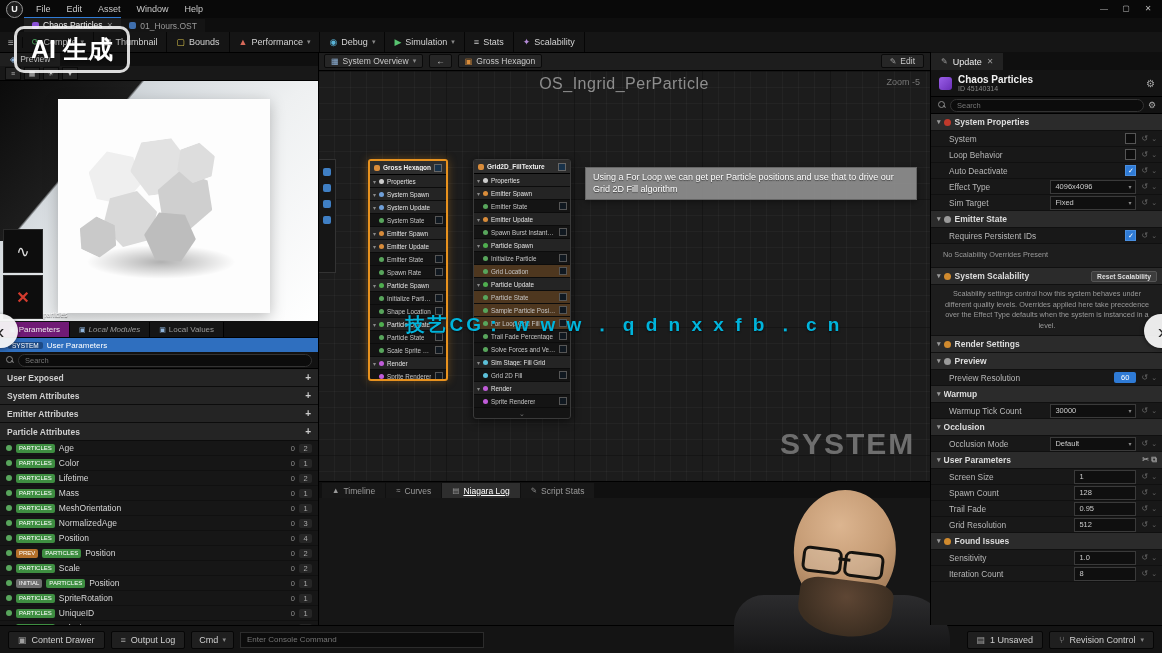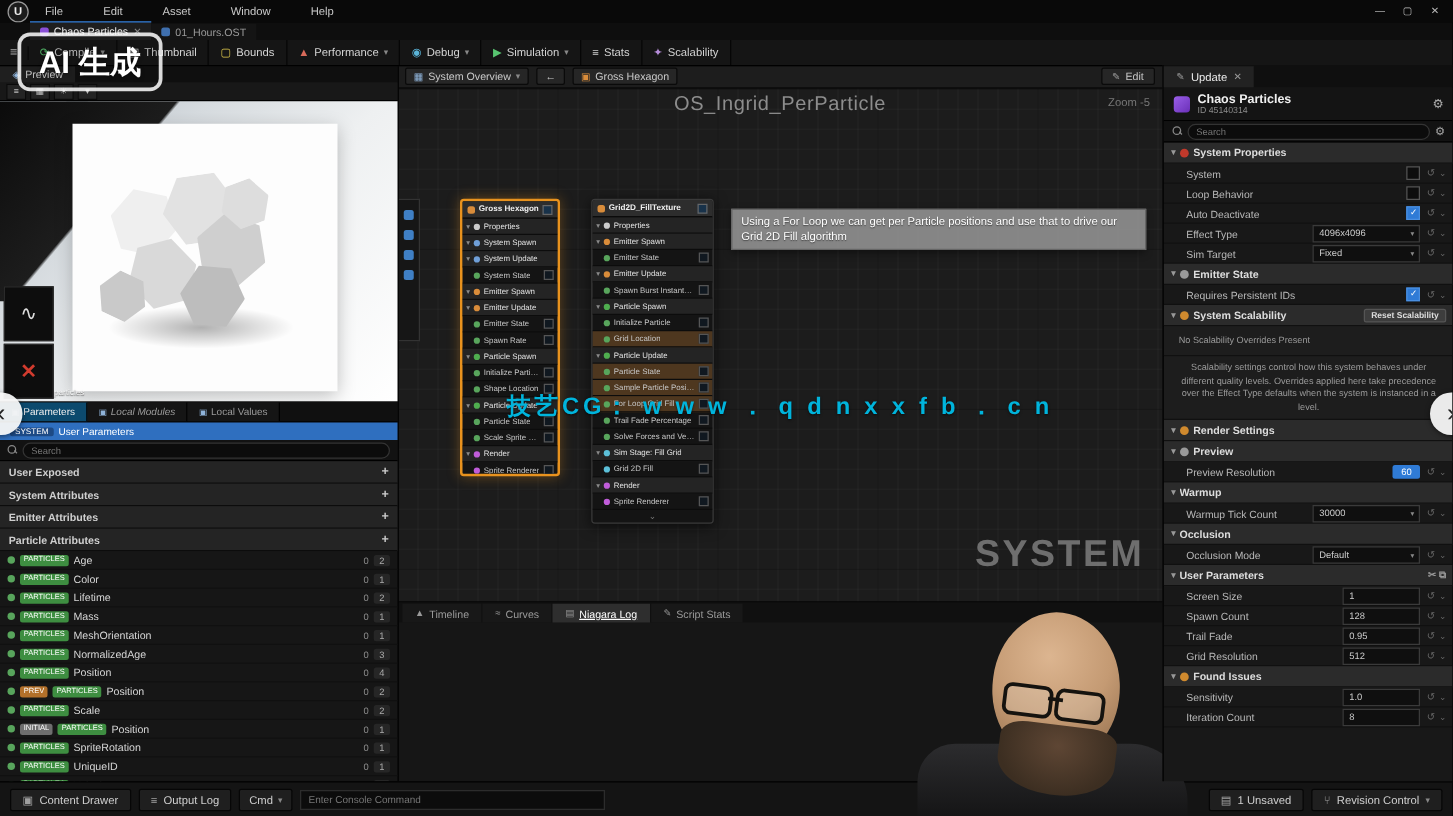--- a/index.html
+++ b/index.html
@@ -2,21 +2,21 @@
 <html><head>
 <meta charset="utf-8">
 <style>
   html,body{margin:0;padding:0;background:#000;}
   #app{position:relative;width:1162px;height:653px;background:#111;overflow:hidden;
        font-family:"Liberation Sans",sans-serif;color:#ccc;-webkit-user-select:none;}
   i{font-style:normal}
   
   .titlebar{position:absolute;left:0;top:0;width:1162px;height:18px;background:#090909;border-bottom:1px solid #000;display:flex;align-items:center;z-index:5}
   .ulogo{width:15px;height:15px;border-radius:50%;background:#1c1c1c;border:1px solid #999;color:#eee;font-size:9px;font-weight:bold;text-align:center;line-height:15px;margin:0 6px}
-  .menus{display:flex;gap:18px}
+  .menus{display:flex;gap:2px}
   .menu-item{font-size:9px;color:#c9c9c9;padding:2px 7px;cursor:default}
   .win-controls{margin-left:auto;display:flex;gap:2px;padding-right:4px}
   .win-controls span{width:20px;height:14px;font-size:8px;color:#bbb;text-align:center;line-height:14px}
   
   .tabbar{position:absolute;left:0;top:18px;width:1162px;height:14px;background:#0e0e0e;border-bottom:1px solid #000;display:flex;align-items:flex-end;z-index:5}
   .atab{display:flex;align-items:center;gap:4px;height:14px;padding:0 8px;font-size:8.5px;background:#1e1e1e;color:#eee;border-top:1px solid #2f7bd6;margin-left:24px}
   .atab .nico{width:7px;height:7px;border-radius:2px;background:#8a4fd8}
   .atab .x{color:#888;font-size:8px}
   .dtab2{display:flex;align-items:center;gap:4px;height:13px;padding:0 8px;font-size:8.5px;background:#141414;color:#9a9a9a}
   .dtab2 .nico{width:7px;height:7px;border-radius:2px;background:#3f6fae}
@@ -270,21 +270,21 @@
         <div class="hex" style="left:86px;top:112px;width:52px;height:52px;background:#bdbdbd;transform:rotate(5deg)"></div>
         <div class="hex" style="left:20px;top:118px;width:40px;height:40px;background:#c9c9c9;transform:rotate(25deg)"></div>
         <div class="hex" style="left:118px;top:44px;width:40px;height:40px;background:#dddddd;transform:rotate(-20deg)"></div>
       </div>
       <div class="thumb t1">∿</div>
       <div class="thumb t2">✕</div>
       <div class="vp-note">LOD 0 · 128 particles</div>
     </div>
     <div class="ptabs">
 
-        <div class="ptab" style="background: #0c4a6e;">
+        <div class="ptab" style="background: #701a75;">
           <span class="pico">▣</span>
           <span style="color: rgb(238, 238, 238);">Parameters</span>
         </div>
 
         <div class="ptab" style="background: rgb(21, 21, 21);">
           <span class="pico">▣</span>
           <span style="color: rgb(154, 154, 154); font-style: italic;">Local Modules</span>
         </div>
 
         <div class="ptab" style="background: rgb(21, 21, 21);">
@@ -818,30 +818,30 @@
         </div>
 
         <div class="drow prop">
           <span class="plabel">Requires Persistent IDs</span>
           <span class="cb on">✓</span>
 
           <span class="reset">↺</span>
           <span class="rowchev">⌄</span>
         </div>
 
+        <div class="drow note">
+          <span>No Scalability Overrides Present</span>
+        </div>
+
         <div class="drow sec">
           <span class="chev">▾</span>
           <span class="secdot" style="background: rgb(208, 138, 46);"></span>
           <span class="seclabel">System Scalability</span>
 
           <span class="secbtn">Reset Scalability</span>
-        </div>
-
-        <div class="drow note">
-          <span>No Scalability Overrides Present</span>
         </div>
 
         <div class="drow note">
           <span>Scalability settings control how this system behaves under different quality levels. Overrides applied here take precedence over the Effect Type defaults when the system is instanced in a level.</span>
         </div>
 
         <div class="drow sec">
           <span class="chev">▾</span>
           <span class="secdot" style="background: rgb(208, 138, 46);"></span>
           <span class="seclabel">Render Settings</span>

